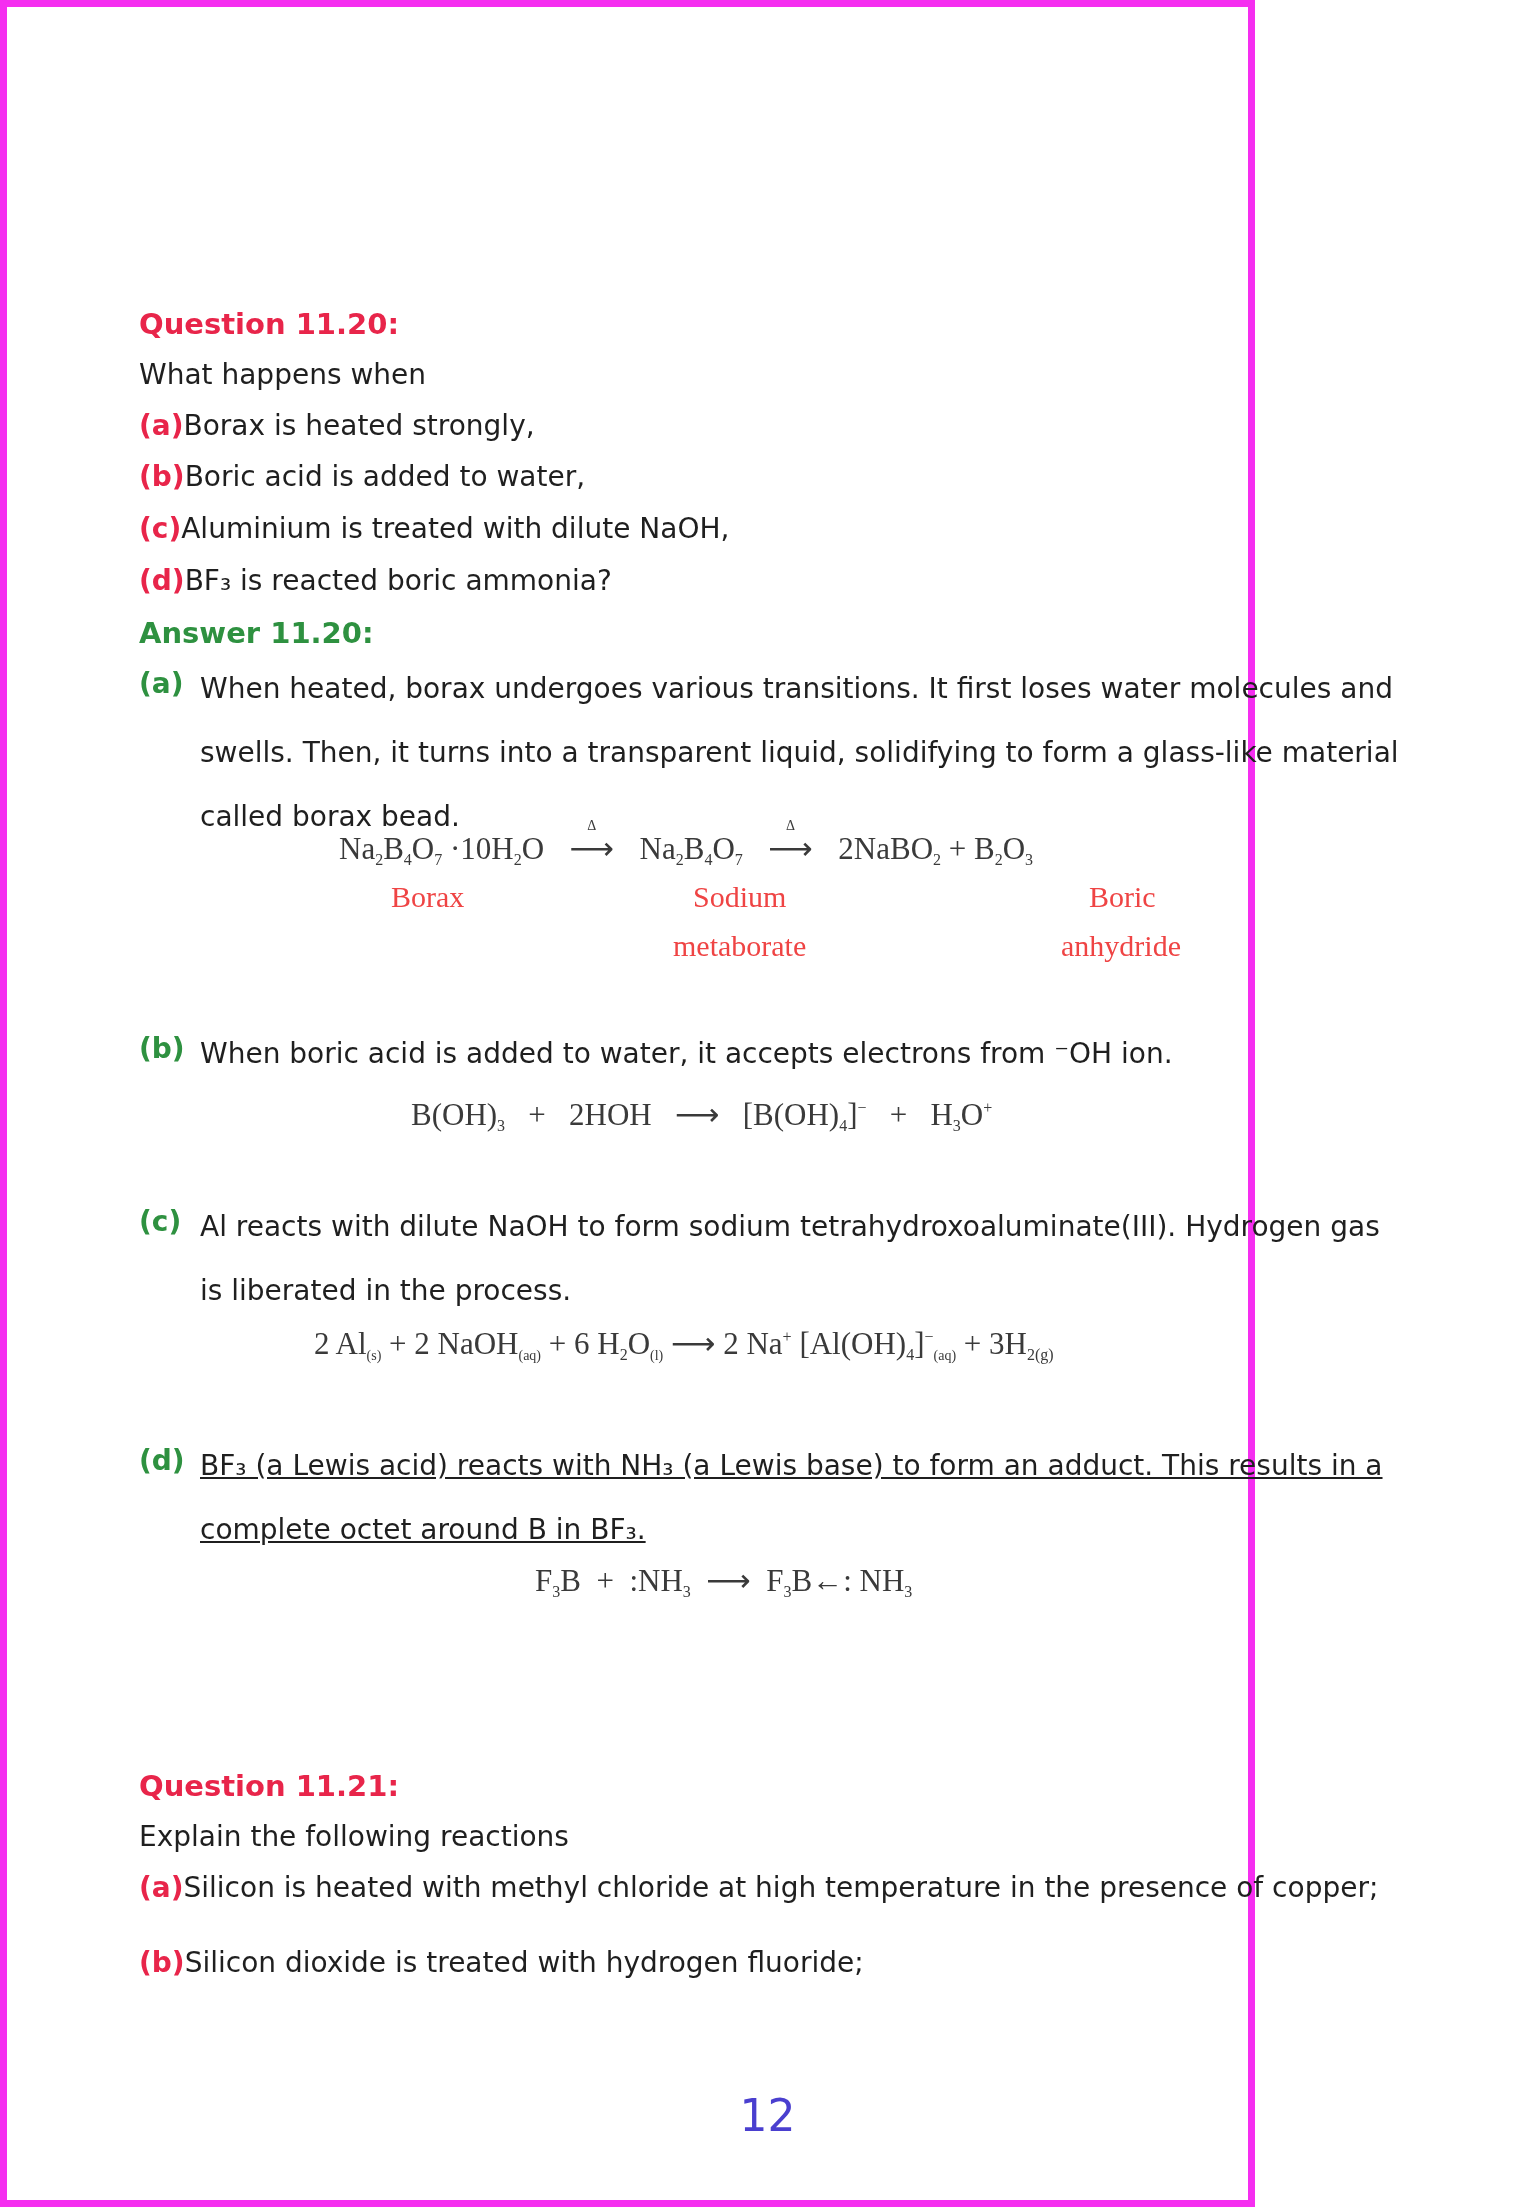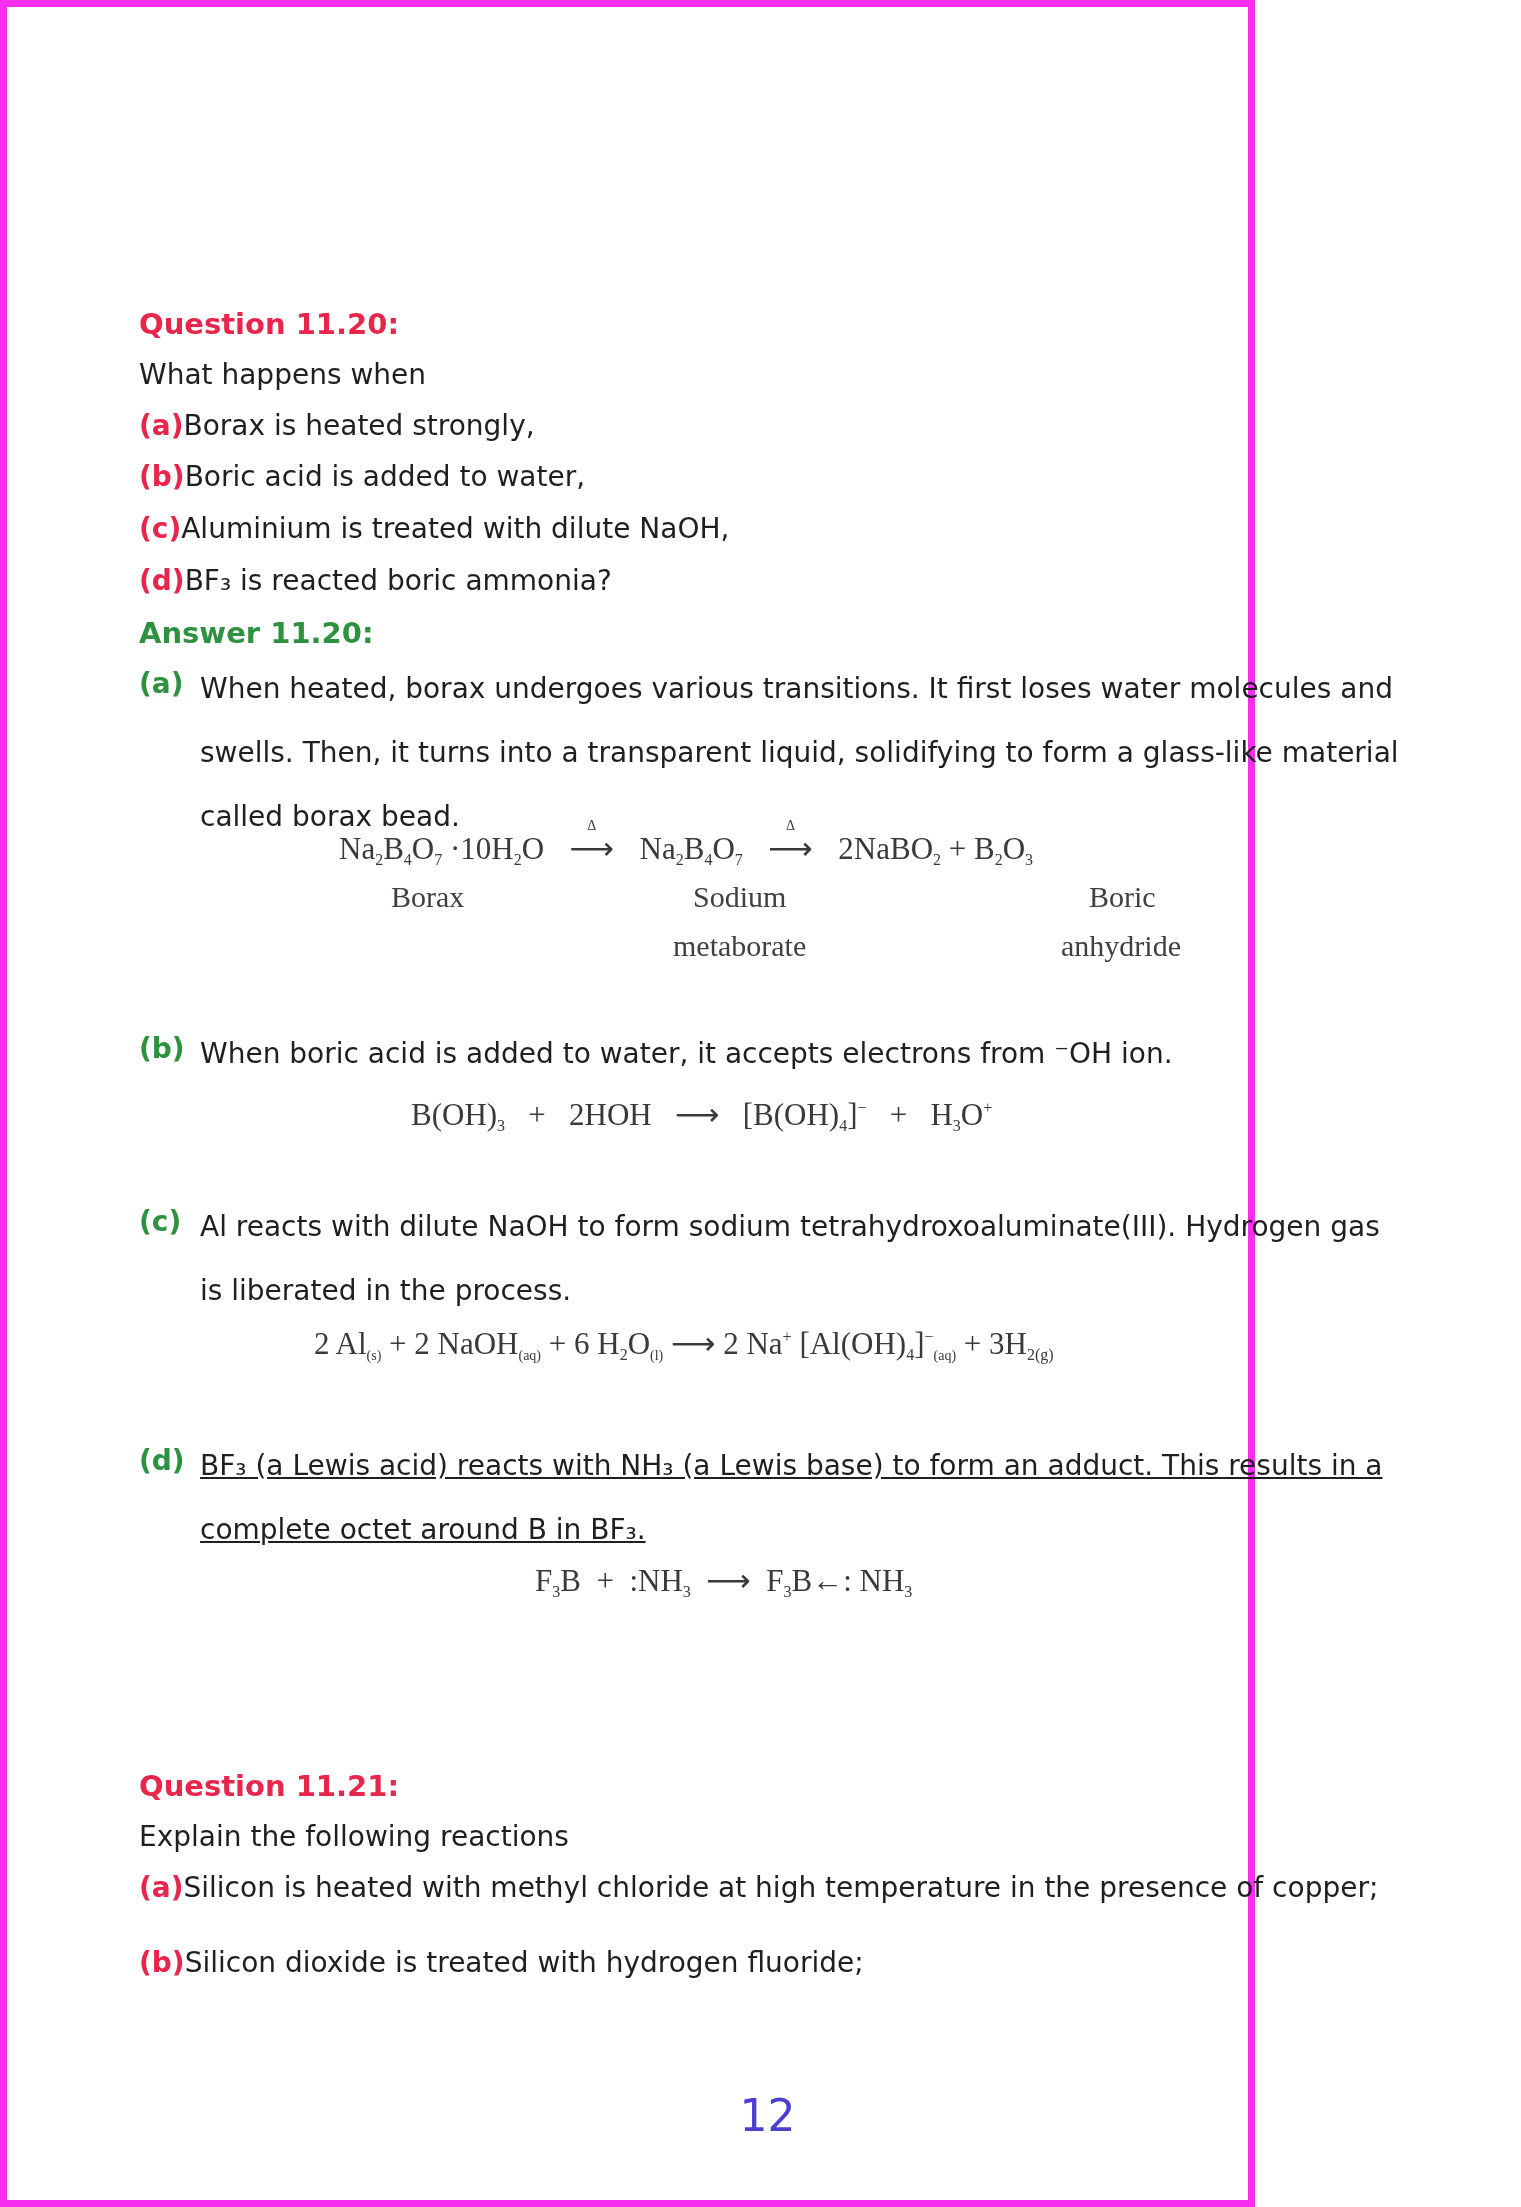--- a/index.html
+++ b/index.html
@@ -17,21 +17,21 @@
   .a-heading { color: #2e9140; font-weight: bold; font-size: 29px; }
   .lbl-red { color: #e8254a; font-weight: bold; }
   .lbl-green { color: #2e9140; font-weight: bold; }
   .line { font-size: 28px; letter-spacing: 0px; }
   .ans-text { position: absolute; left: 61px; width: 1200px; line-height: 64px; font-size: 28px; white-space: normal; }
   .ans-label { position: absolute; left: 0; font-size: 28px; }
   .eq { font-family: "Liberation Serif", serif; font-size: 31px; color: #3a3a3a; position: absolute; white-space: nowrap; }
   .eq sub { font-size: 16px; vertical-align: -6px; }
   .eq sup { font-size: 16px; vertical-align: 12px; }
   .eq .sm { font-size: 14px; }
-  .name-lbl { font-family: "Liberation Serif", serif; font-size: 30px; color: #404040; position: absolute; text-align: center; white-space: nowrap; }
+  .name-lbl { font-family: "Liberation Serif", serif; font-size: 30px; color: #ef4444; position: absolute; text-align: center; white-space: nowrap; }
   .arrow { display: inline-block; position: relative; width: 80px; text-align: center; }
   .arrow .delta { position: absolute; left: 0; right: 0; top: -12px; font-size: 14px; }
   .page-num {
     position: absolute; left: 0; width: 1521px; top: 2083px; text-align: center;
     font-family: "DejaVu Sans", sans-serif; font-size: 44px; color: #4a3fcf;
   }
 </style>
 </head>
 <body>
 

